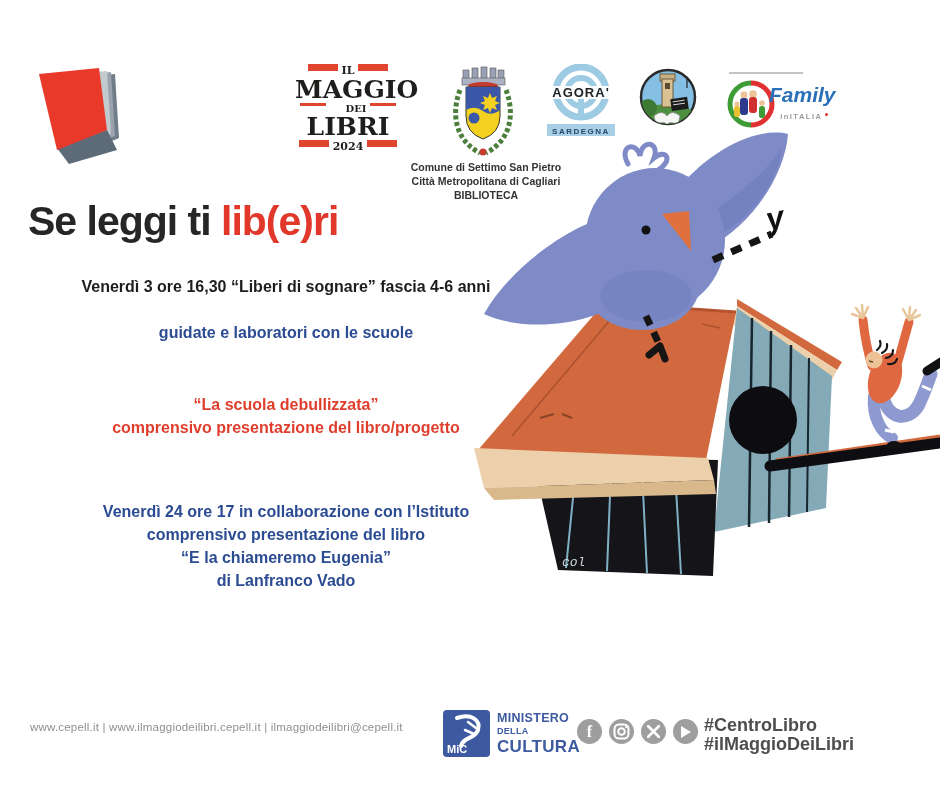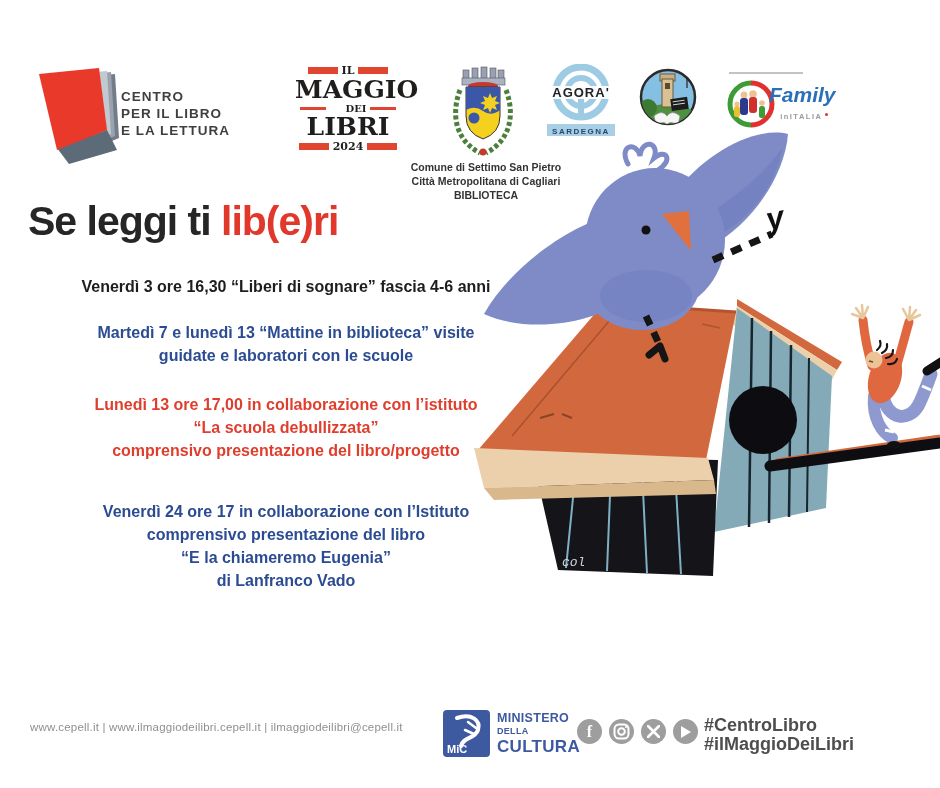--- a/index.html
+++ b/index.html
@@ -7,21 +7,21 @@
   #poster{position:relative;width:940px;height:788px;background:#ffffff;overflow:hidden;}
   .abs{position:absolute;}
 
   
   .cepell{left:33px;top:66px;width:250px;height:100px;}
   .cepell-text{position:absolute;left:88px;top:22px;color:#3f3f3f;font-size:13.5px;line-height:17px;
     letter-spacing:1px;font-weight:700;font-family:"Liberation Sans",sans-serif;}
 
   .maggio{left:295px;top:64px;width:106px;text-align:center;color:#1f1e1c;
     font-family:"DejaVu Serif",serif;}
-  .m-row{display:flex;align-items:center;justify-content:center;gap:4px;}
+  .m-row{display:flex;align-items:flex-start;justify-content:center;gap:4px;}
   .m-row .bar{display:inline-block;width:30px;height:7px;background:#e0452f;}
   .m-row .line{display:inline-block;width:26px;height:3px;background:#e0452f;}
   .m-il{font-size:11px;font-weight:700;}
   .m-dei{font-size:10px;font-weight:700;padding-left:16px;}
   .m-year{font-size:11px;font-weight:700;}
   .m-big{font-size:25px;font-weight:700;line-height:26px;letter-spacing:0px;}
 
   .comune-caption{left:396px;top:160px;width:180px;text-align:center;color:#333;
     font-size:10.5px;line-height:14px;font-weight:700;}
 
@@ -65,25 +65,20 @@
 <div id="poster">
 
   <div class="abs cepell">
     <svg width="88" height="100" viewBox="0 0 88 100">
       <polygon points="24,14 82,8 86,72 44,90" fill="#717d88"></polygon>
       <polygon points="20,12 78,6 82,70 40,88" fill="#9aa3ad"></polygon>
       <polygon points="16,10 74,5 78,68 36,86" fill="#c2c9cf"></polygon>
       <polygon points="24,82 74,64 84,84 36,98" fill="#5d6a78"></polygon>
       <polygon points="6,8 66,2 74,64 24,84" fill="#e8392b"></polygon>
     </svg>
-    <div class="cepell-text">
-      <div>CENTRO</div>
-      <div>PER IL LIBRO</div>
-      <div>E LA LETTURA</div>
-    </div>
   </div>
 
   <div class="abs maggio">
     <div class="m-row">
       <span class="bar"></span>
       <span class="m-il">IL</span>
       <span class="bar"></span>
     </div>
     <div class="m-big">MAGGIO</div>
     <div class="m-row">
@@ -191,25 +186,23 @@
   </div>
 
   <div class="abs title">
     <span>Se leggi ti </span><span class="red">lib(e)ri</span>
   </div>
 
   <div class="abs ev ev1 c-black">
     <div>Venerdì 3 ore 16,30 “Liberi di sognare” fascia 4-6 anni</div>
   </div>
   <div class="abs ev ev2 c-blue">
-    <div>Martedì 7 e lunedì 13 “Mattine in biblioteca” visite</div>
     <div>guidate e laboratori con le scuole</div>
   </div>
   <div class="abs ev ev3 c-red">
-    <div>Lunedì 13 ore 17,00 in collaborazione con l’istituto</div>
     <div>“La scuola debullizzata”</div>
     <div>comprensivo presentazione del libro/progetto</div>
   </div>
   <div class="abs ev ev4 c-blue">
     <div>Venerdì 24  ore 17  in collaborazione con l’Istituto</div>
     <div>comprensivo presentazione del libro</div>
     <div>“E la chiameremo Eugenia”</div>
     <div>di Lanfranco Vado</div>
   </div>
 

